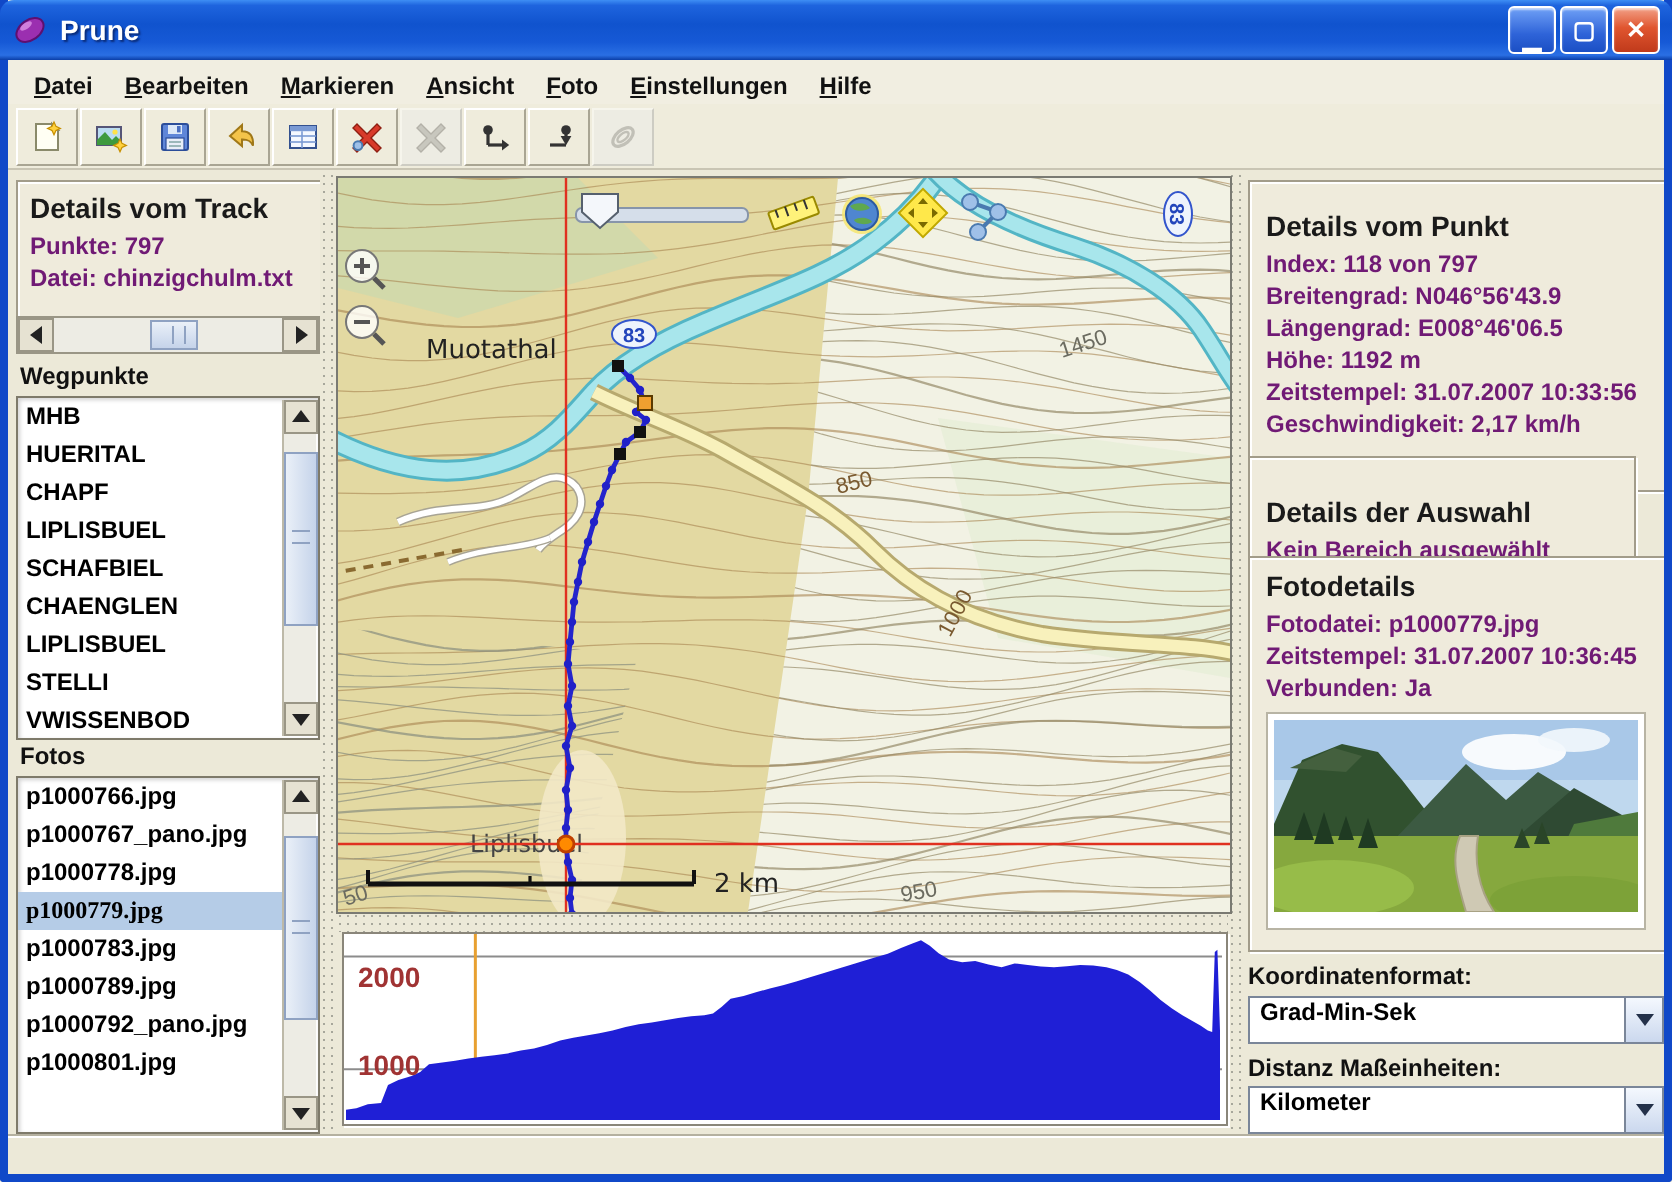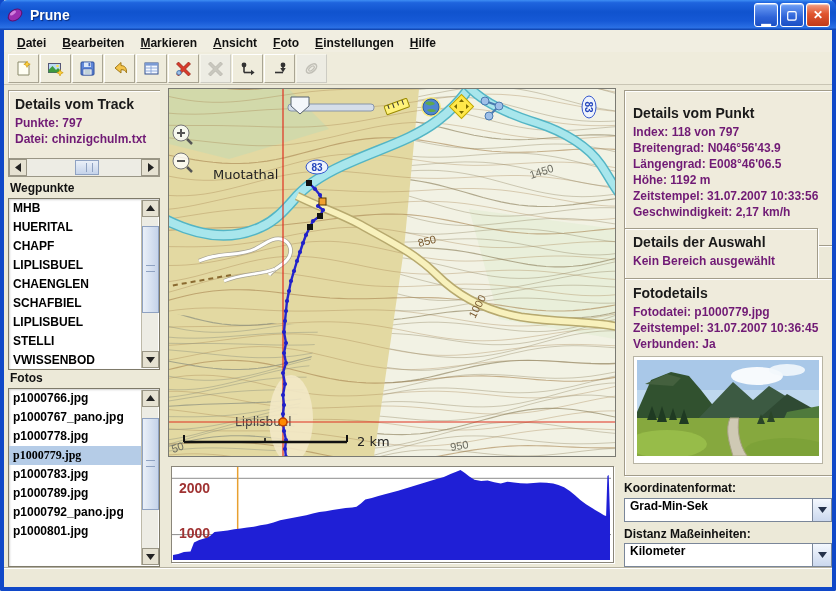--- a/index.html
+++ b/index.html
@@ -208,22 +208,22 @@
     <div class="hthumb"></div>
   </div>
 
   <div class="lbl" style="left:10px;top:181px;">Wegpunkte</div>
   <div class="list" style="left:8px;top:198px;width:150px;height:170px;" id="wp-list">
 
   <div class="li">MHB</div>
       <div class="li">HUERITAL</div>
       <div class="li">CHAPF</div>
       <div class="li">LIPLISBUEL</div>
+      <div class="li">SCHAFBIEL</div>
       <div class="li">CHAENGLEN</div>
-      <div class="li">SCHAFBIEL</div>
       <div class="li">LIPLISBUEL</div>
       <div class="li">STELLI</div>
       <div class="li">VWISSENBOD</div>
       <div class="vsb">
       <div class="sbtn" style="top:0;">
         <svg width="9" height="7">
             <path d="M0 6 L4.5 0 L9 6 Z" fill="#222"></path>
           </svg>
         </div>
       <div class="sbtn" style="bottom:0;">
@@ -514,21 +514,21 @@
     <div id="point-lines">
         <div class="ln">Index: 118 von 797</div>
         <div class="ln">Breitengrad: N046°56'43.9</div>
         <div class="ln">Längengrad: E008°46'06.5</div>
         <div class="ln">Höhe: 1192 m</div>
         <div class="ln">Zeitstempel: 31.07.2007 10:33:56</div>
         <div class="ln">Geschwindigkeit: 2,17 km/h</div>
       </div>
   </div>
 
-  <div class="box" style="left:624px;top:228px;width:176px;height:40px;padding:5px 8px;">
+  <div class="box" style="left:624px;top:228px;width:176px;height:40px;padding:19px 8px;">
     <div class="h">Details der Auswahl</div>
     <div id="selection-lines">
         <div class="ln">Kein Bereich ausgewählt</div>
       </div>
   </div>
 
   <div class="box" style="left:624px;top:278px;width:194px;height:184px;padding:6px 8px;">
     <div class="h">Fotodetails</div>
     <div id="photo-lines">
         <div class="ln">Fotodatei: p1000779.jpg</div>

